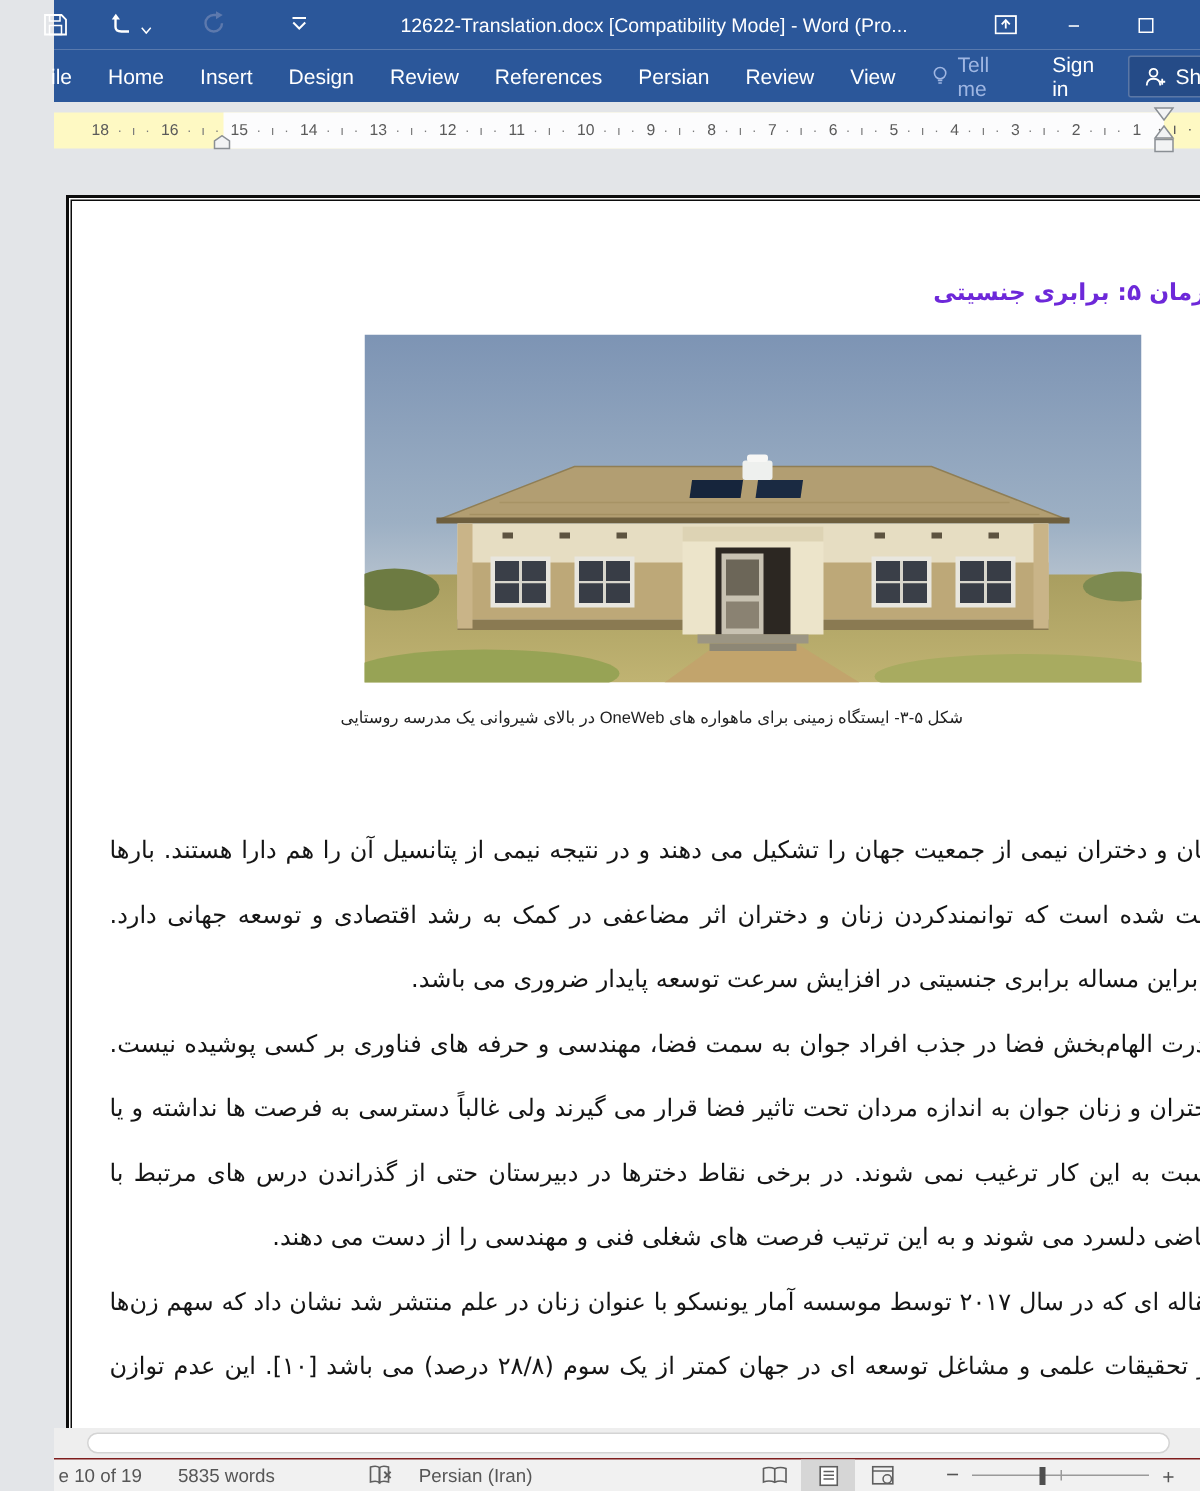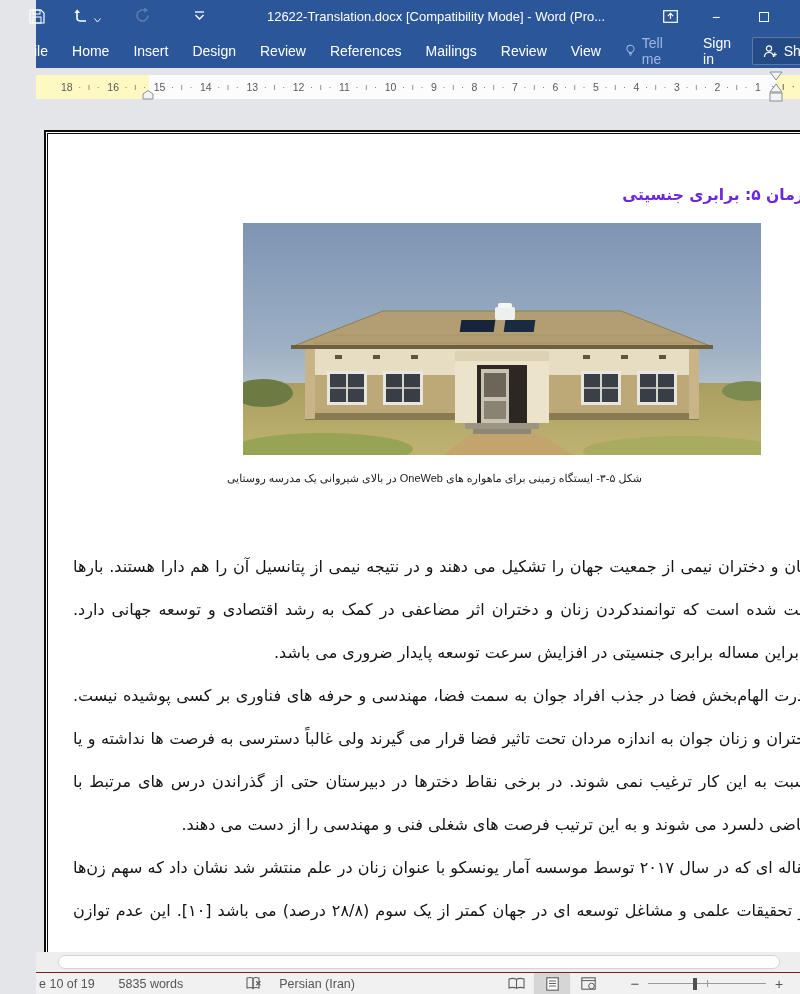--- a/index.html
+++ b/index.html
@@ -140,21 +140,21 @@
   </div>
 
   <div class="tabrow">
     <span style="display:flex;align-items:center;">
         <span class="rtab">ile</span>
         <span class="rtab">Home</span>
         <span class="rtab">Insert</span>
         <span class="rtab">Design</span>
         <span class="rtab">Review</span>
         <span class="rtab">References</span>
-        <span class="rtab">Mailings</span>
+        <span class="rtab">Persian</span>
         <span class="rtab">Review</span>
         <span class="rtab">View</span>
       </span>
     <span class="tab-right">
       <span class="tellme">
         <svg width="13" height="15" viewBox="0 0 13 15">
             <circle cx="6.5" cy="5.5" r="4.3" fill="none" stroke="#9fb6e2" stroke-width="1.2"></circle>
             <path d="M4.8 11 h3.4 M5.2 13 h2.6" stroke="#9fb6e2" stroke-width="1.2"></path>
           </svg>
         <span>Tell me</span>

